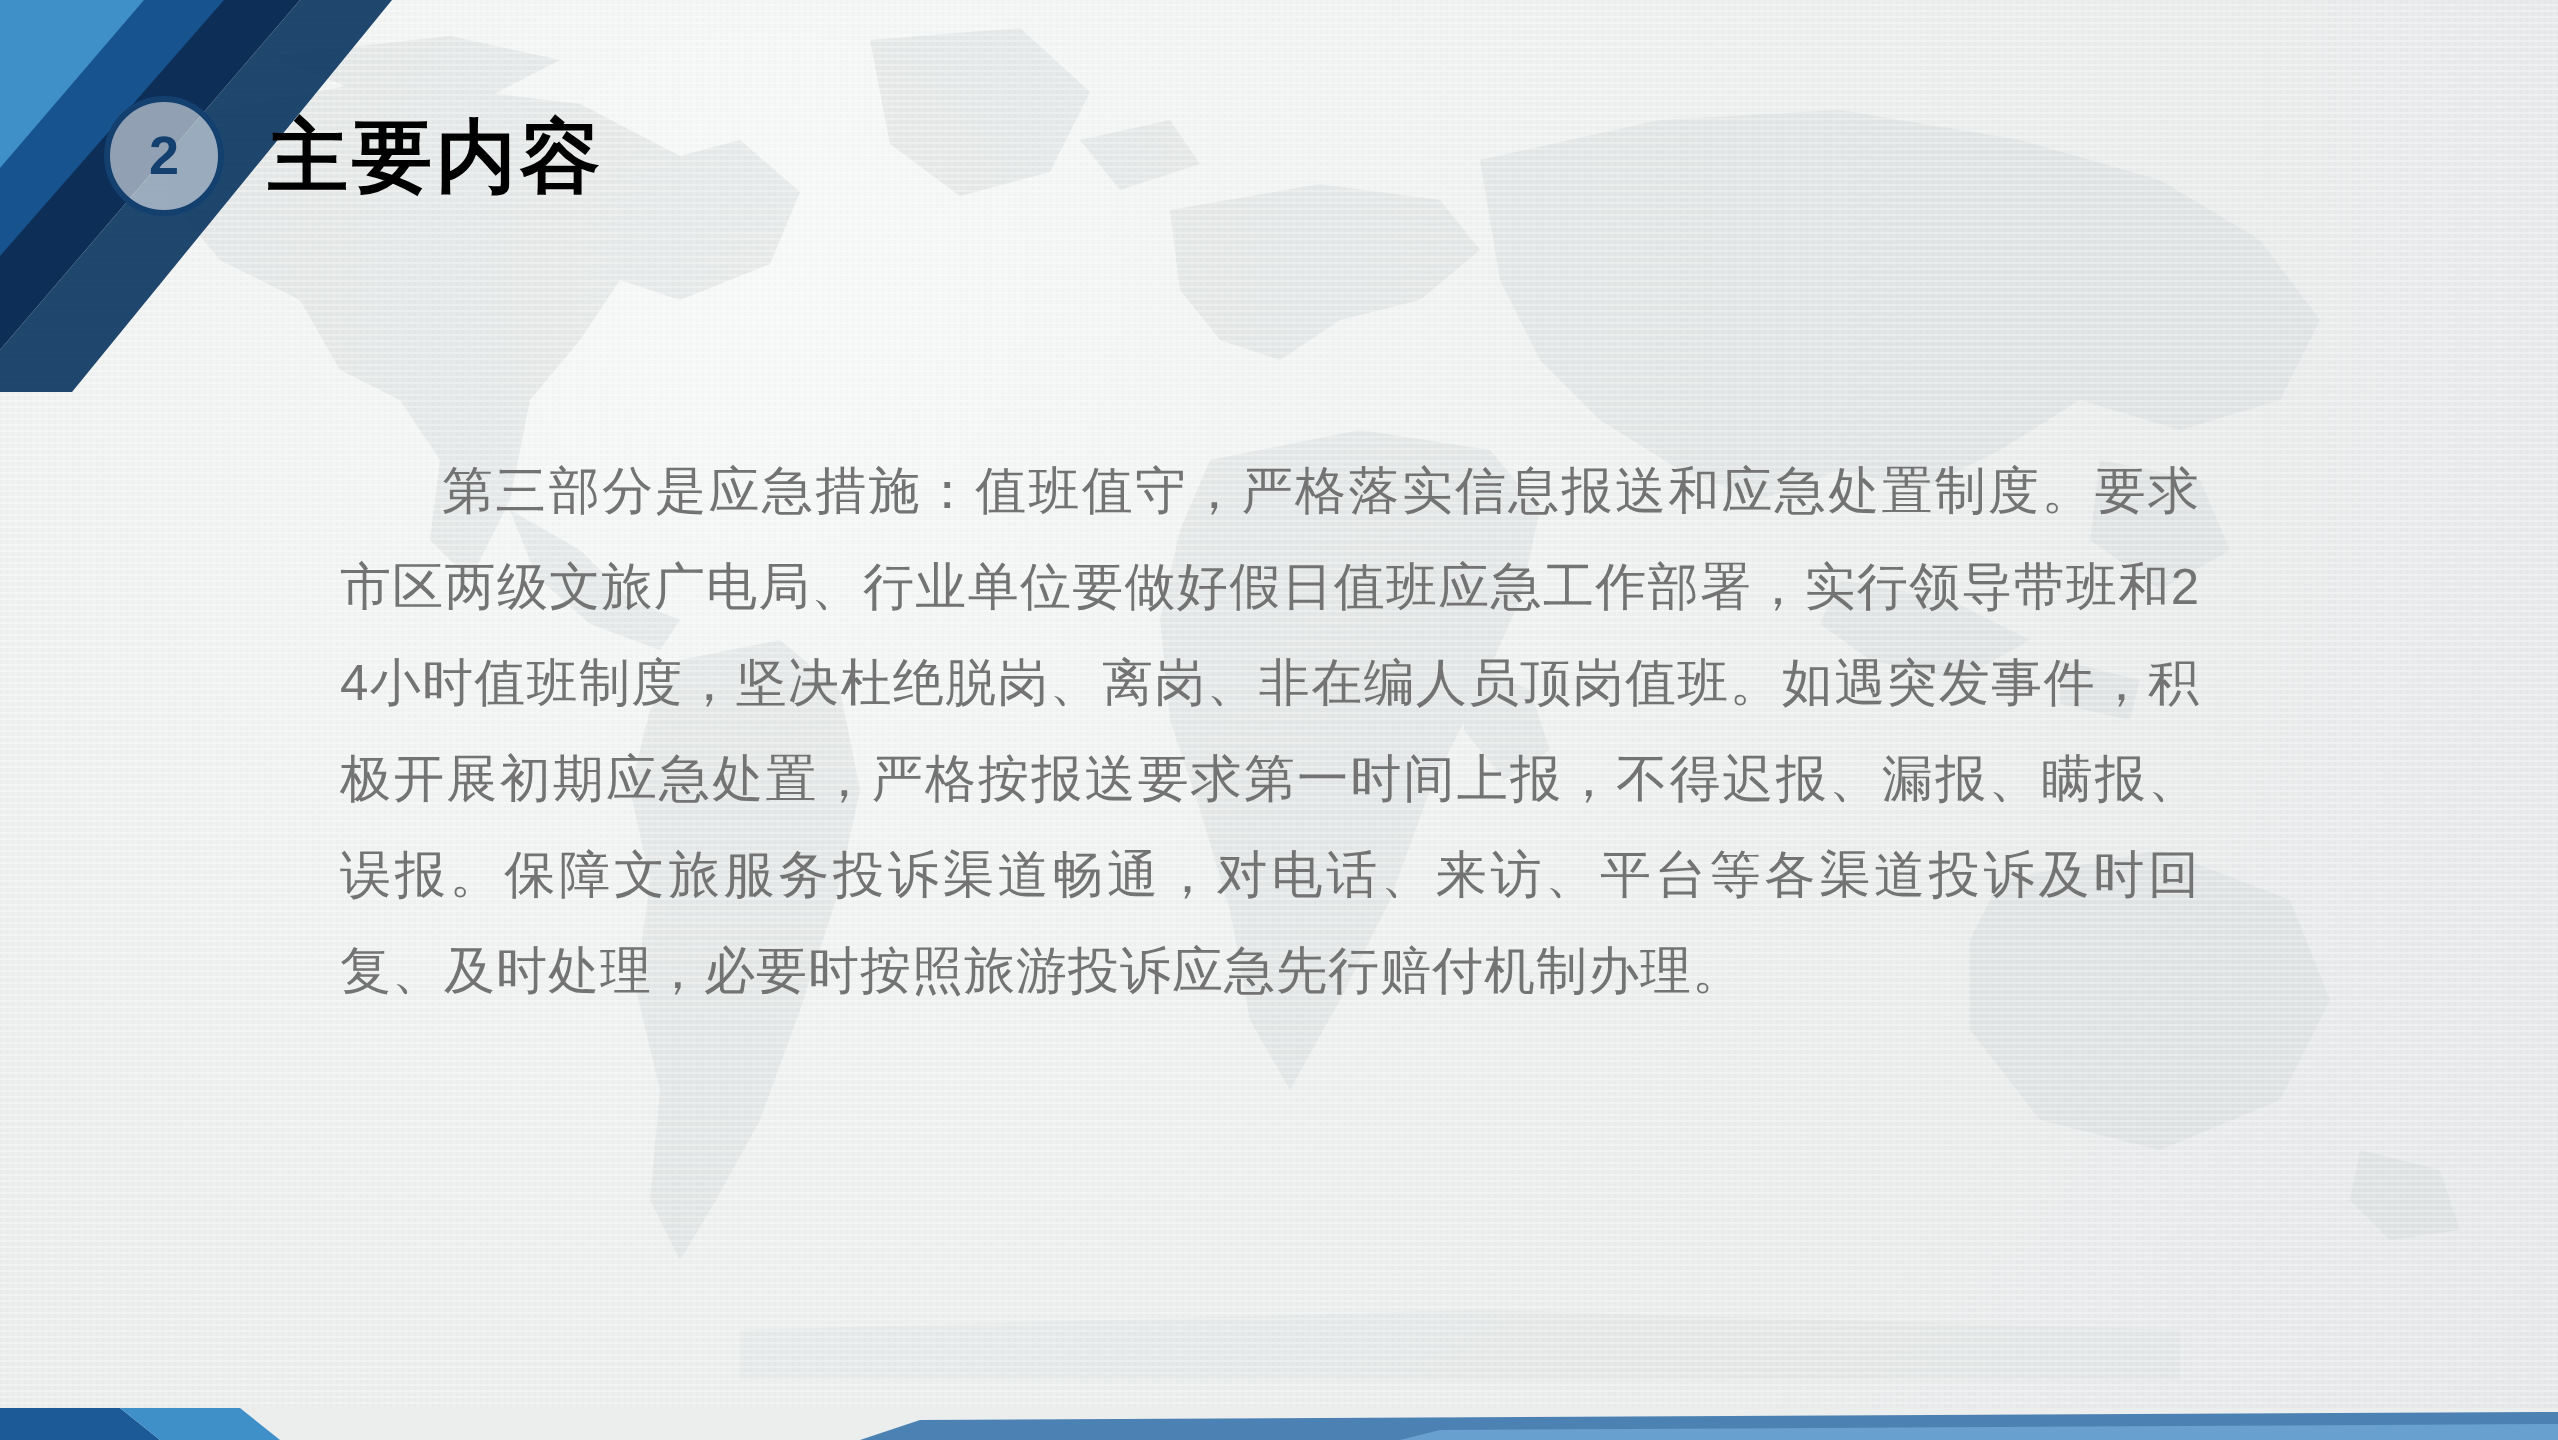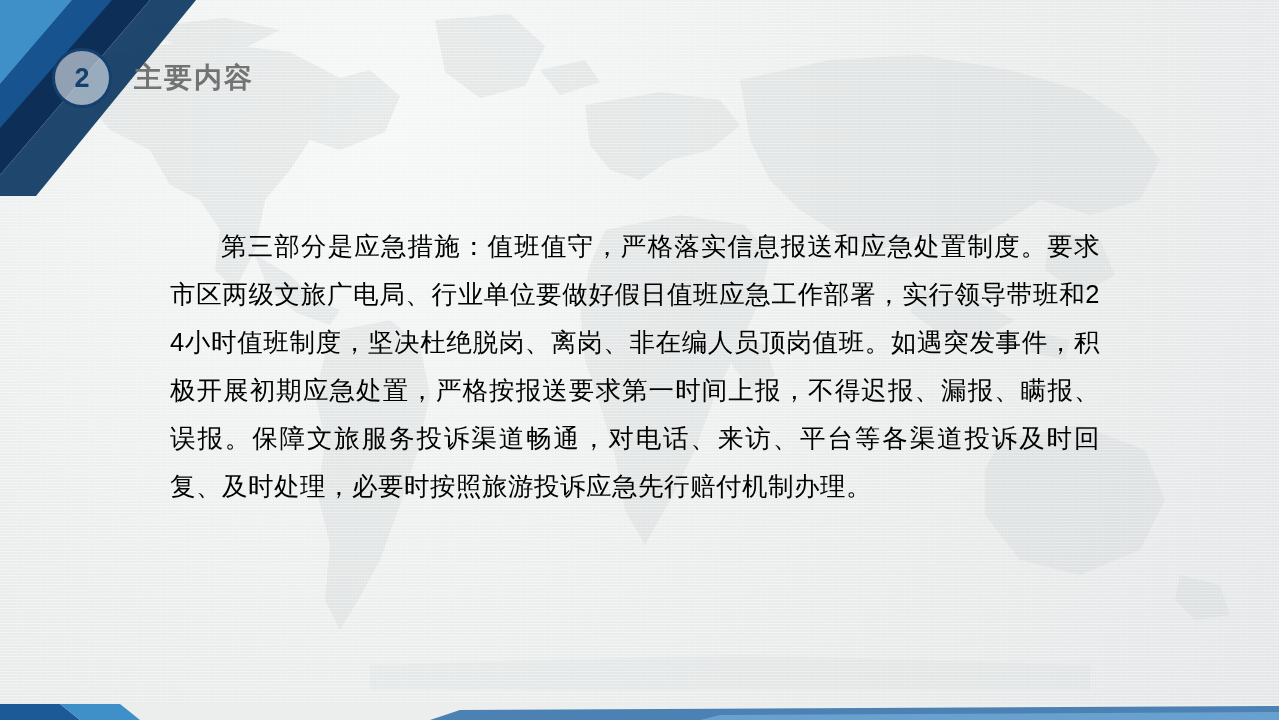--- a/index.html
+++ b/index.html
@@ -75,38 +75,38 @@
     color: #13406e;
     display: flex;
     align-items: center;
     justify-content: center;
     font-size: 27px;
     font-weight: bold;
     background: rgba(255,255,255,.55);
     box-sizing: border-box;
   }
   .title {
-    font-size: 28px;
+    font-size: 40px;
     font-weight: bold;
-    color: #737373;
+    color: #000000;
     letter-spacing: 2px;
     white-space: nowrap;
   }
 
   
   .body-block {
     position: absolute;
     left: 170px;
     top: 196px;
     width: 930px;
   }
   .body-text {
     font-size: 25.5px;
     line-height: 48px;
-    color: #000000;
+    color: #737373;
     text-align: justify;
     text-indent: 2em;
     letter-spacing: .5px;
     word-break: break-all;
   }
 </style>
 </head>
 <body>
 
 <div class="slide">

